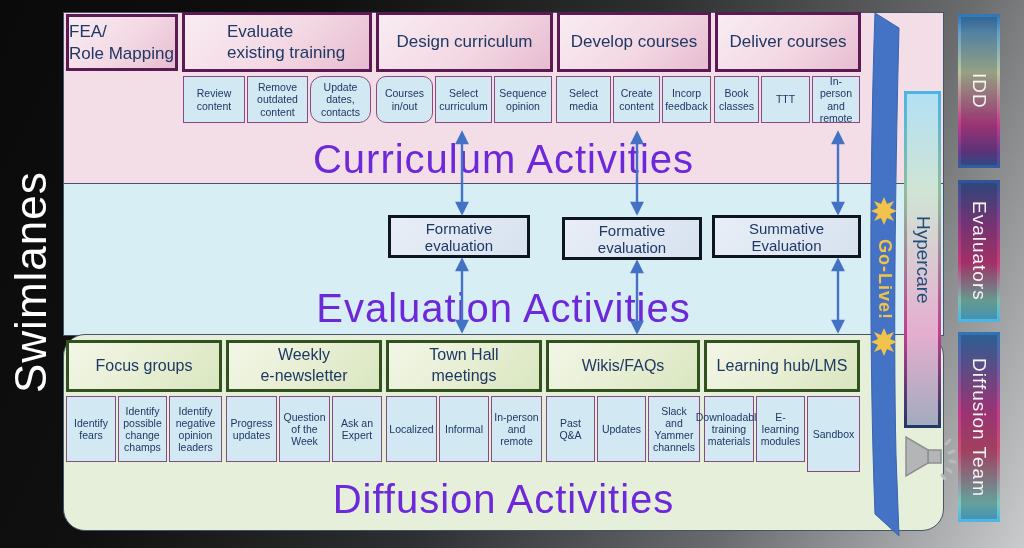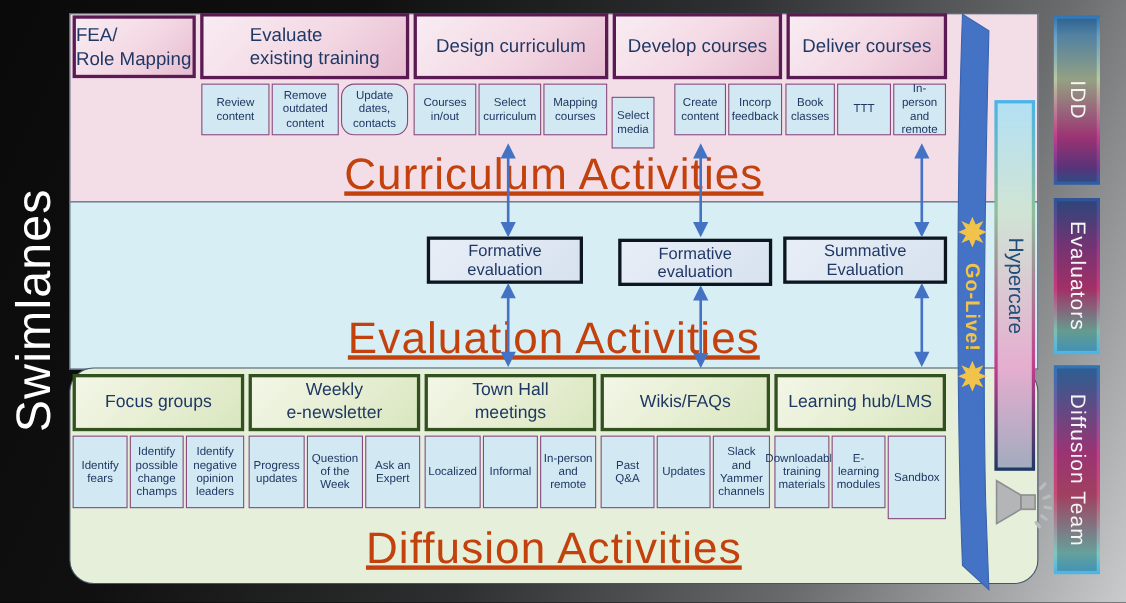--- a/index.html
+++ b/index.html
@@ -5,22 +5,22 @@
   html,body{margin:0;padding:0;background:#000;}
   #stage{
     position:relative;width:1024px;height:548px;overflow:hidden;
     background:linear-gradient(115deg,#0a0a0a 0%,#101010 26%,#2e2f30 52%,#6a6b6d 76%,#c9cbcd 100%);
     font-family:"Liberation Sans",sans-serif;
   }
   .abs{position:absolute;box-sizing:border-box;}
   
   .lane{position:absolute;left:63px;width:879px;border:1px solid #44546a;}
   .lane-title{
-    position:absolute;left:0;right:0;text-align:center;color:#c2410c;
-    font-size:40px;font-weight:400;letter-spacing:1px;pointer-events:none;text-decoration:underline;
+    position:absolute;left:0;right:0;text-align:center;color:#6d28d9;
+    font-size:40px;font-weight:400;letter-spacing:1px;pointer-events:none;
   }
   
   .phase{
     border:3px solid #5c1a54;background:linear-gradient(135deg,#f9ecf2 0%,#f3d8e3 55%,#e7bcd0 100%);
     color:#1f3864;font-size:17px;display:flex;align-items:center;justify-content:center;
     text-align:center;line-height:1.25;white-space:pre-line;
   }
   .ta-left{justify-content:flex-start;text-align:left;}
   
   .task{
@@ -77,24 +77,24 @@
 Role Mapping</div>
   <div class="abs phase ta-left" style="left:182px;top:12px;width:190px;height:60px;padding-left:42px;">Evaluate
 existing training</div>
   <div class="abs phase" style="left:376px;top:12px;width:177px;height:60px;">Design curriculum</div>
   <div class="abs phase" style="left:557px;top:12px;width:154px;height:60px;">Develop courses</div>
   <div class="abs phase" style="left:715px;top:12px;width:146px;height:60px;">Deliver courses</div>
 
   <div class="abs task" style="left:183px;top:76px;width:62px;height:47px;">Review content</div>
   <div class="abs task" style="left:247px;top:76px;width:61px;height:47px;">Remove outdated content</div>
   <div class="abs task" style="left:310px;top:76px;width:61px;height:47px;border-radius:12px;">Update dates, contacts</div>
-  <div class="abs task" style="left:376px;top:76px;width:57px;height:47px;">Courses in/out</div>
+  <div class="abs task" style="left:376px;top:76px;width:57px;height:47px;border-radius:10px;">Courses in/out</div>
   <div class="abs task" style="left:435px;top:76px;width:57px;height:47px;">Select curriculum</div>
-  <div class="abs task" style="left:494px;top:76px;width:58px;height:47px;">Mapping courses</div>
-  <div class="abs task" style="left:556px;top:76px;width:39px;height:47px;margin-top:12px;">Select media</div>
+  <div class="abs task" style="left:494px;top:76px;width:58px;height:47px;">Sequence opinion</div>
+  <div class="abs task" style="left:556px;top:76px;width:55px;height:47px;">Select media</div>
   <div class="abs task" style="left:613px;top:76px;width:47px;height:47px;">Create content</div>
   <div class="abs task" style="left:662px;top:76px;width:49px;height:47px;">Incorp feedback</div>
   <div class="abs task" style="left:714px;top:76px;width:45px;height:47px;">Book classes</div>
   <div class="abs task" style="left:761px;top:76px;width:49px;height:47px;">TTT</div>
   <div class="abs task" style="left:812px;top:76px;width:48px;height:47px;">In-person and remote</div>
 
   <div class="abs ebox" style="left:388px;top:215px;width:142px;height:43px;">Formative evaluation</div>
   <div class="abs ebox" style="left:562px;top:217px;width:140px;height:43px;">Formative evaluation</div>
   <div class="abs ebox" style="left:712px;top:215px;width:149px;height:43px;">Summative Evaluation</div>
 

